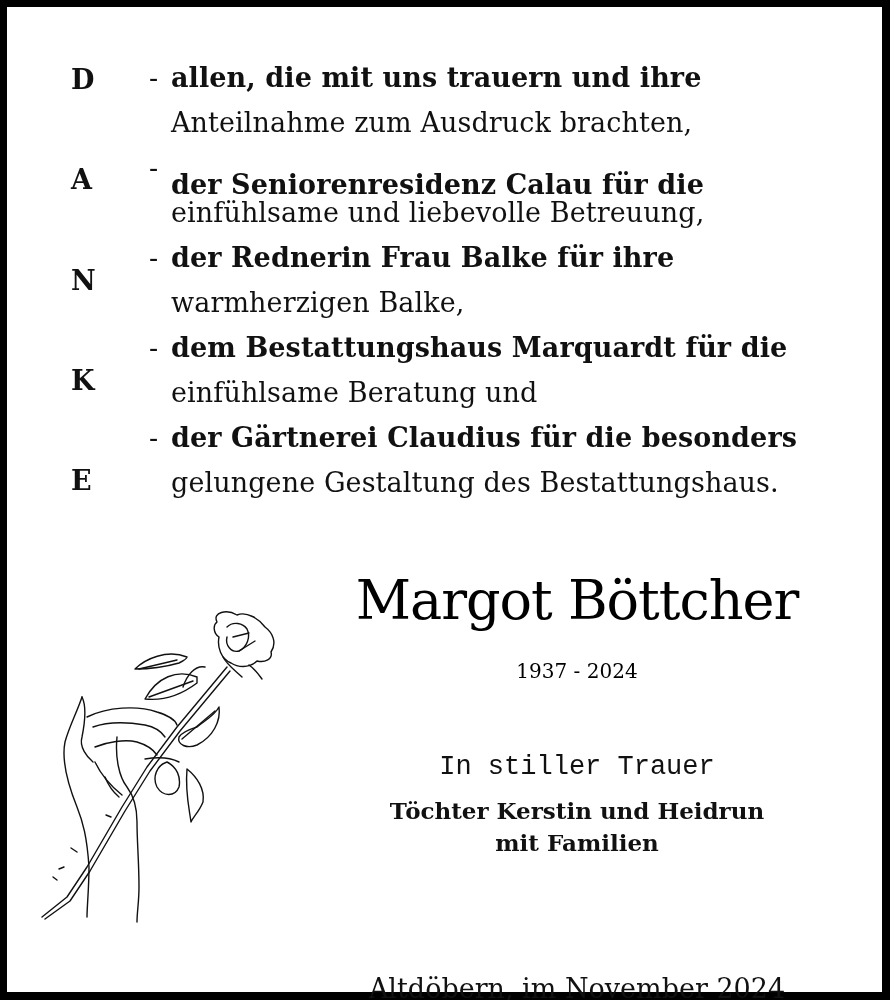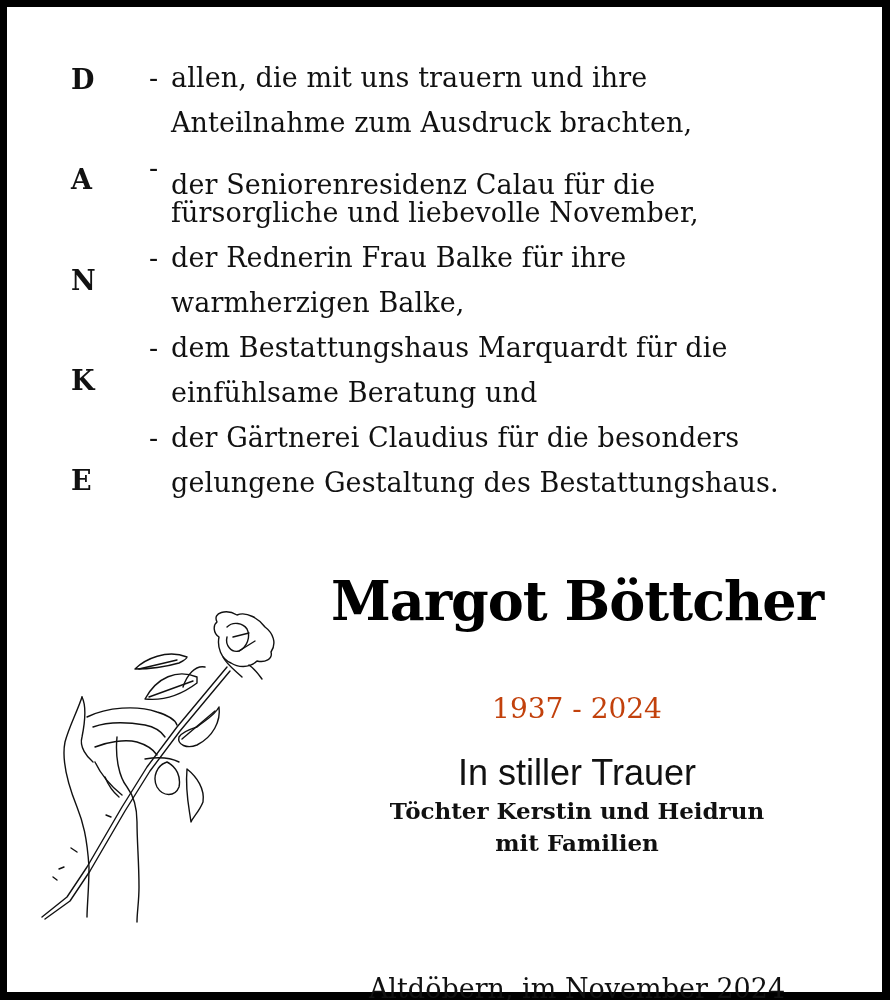--- a/index.html
+++ b/index.html
@@ -11,29 +11,29 @@
     }
     .letter {
       position: absolute; left: 64px; width: 30px; font-weight: bold; font-size: 27px;
       font-family: "DejaVu Serif", serif; color: #111;
     }
     .line {
       position: absolute; font-size: 27px; font-family: "DejaVu Serif", serif; color: #111;
       white-space: nowrap; letter-spacing: 0.1px;
     }
     .dash { position: absolute; left: 142px; }
-    .first { left: 164px; }
+    .first { left: 164px; font-weight: bold; }
     .cont { left: 164px; }
     .name {
       position: absolute; left: 300px; top: 562px; width: 540px; text-align: center;
-      font-family: "DejaVu Serif", serif; font-weight: bold; font-size: 54px; color: #000;
+      font-family: "DejaVu Serif", serif; font-weight: normal; font-size: 54px; color: #000;
       letter-spacing: -1px; white-space: nowrap;
     }
-    .years { position: absolute; left: 300px; top: 652px; width: 540px; text-align: center; font-size: 28px; font-family: "DejaVu Serif", serif; color: #c2410c; margin-top: 33px; }
-    .mourn { position: absolute; left: 300px; top: 745px; width: 540px; text-align: center; font-size: 36px; font-family: Liberation Sans, sans-serif; color: #111; }
+    .years { position: absolute; left: 300px; top: 652px; width: 540px; text-align: center; font-size: 20px; font-family: "DejaVu Serif", serif; color: #000000; }
+    .mourn { position: absolute; left: 300px; top: 745px; width: 540px; text-align: center; font-size: 27px; font-family: Liberation Mono, monospace; color: #111; }
     .fam { position: absolute; left: 300px; width: 540px; text-align: center; font-size: 23px; font-weight: bold; font-family: "DejaVu Serif", serif; color: #111; }
     .place { position: absolute; left: 300px; top: 952px; width: 540px; text-align: center; font-size: 27px; font-family: "DejaVu Serif", serif; color: #111; margin-top: 14px; }
     .rose { position: absolute; left: 20px; top: 590px; width: 270px; height: 330px; }
   </style>
 </head>
 <body>
 
 <div class="frame">
 
   <div class="letter" style="top:57px">D</div>
@@ -44,21 +44,21 @@
 
   <div>
     <div>
       <span class="line dash" style="top:55px">-</span>
       <span class="line first" style="top:55px">allen, die mit uns trauern und ihre</span>
       <span class="line cont" style="top:100px">Anteilnahme zum Ausdruck brachten,</span>
     </div>
     <div>
       <span class="line dash" style="top:145px">-</span>
       <span class="line first" style="top:162px">der Seniorenresidenz Calau für die</span>
-      <span class="line cont" style="top:190px">fürsorgliche und liebevolle November,</span>
+      <span class="line cont" style="top:190px">einfühlsame und liebevolle Betreuung,</span>
     </div>
     <div>
       <span class="line dash" style="top:235px">-</span>
       <span class="line first" style="top:235px">der Rednerin Frau Balke für ihre</span>
       <span class="line cont" style="top:280px">warmherzigen Balke,</span>
     </div>
     <div>
       <span class="line dash" style="top:325px">-</span>
       <span class="line first" style="top:325px">dem Bestattungshaus Marquardt für die</span>
       <span class="line cont" style="top:370px">einfühlsame Beratung und</span>

